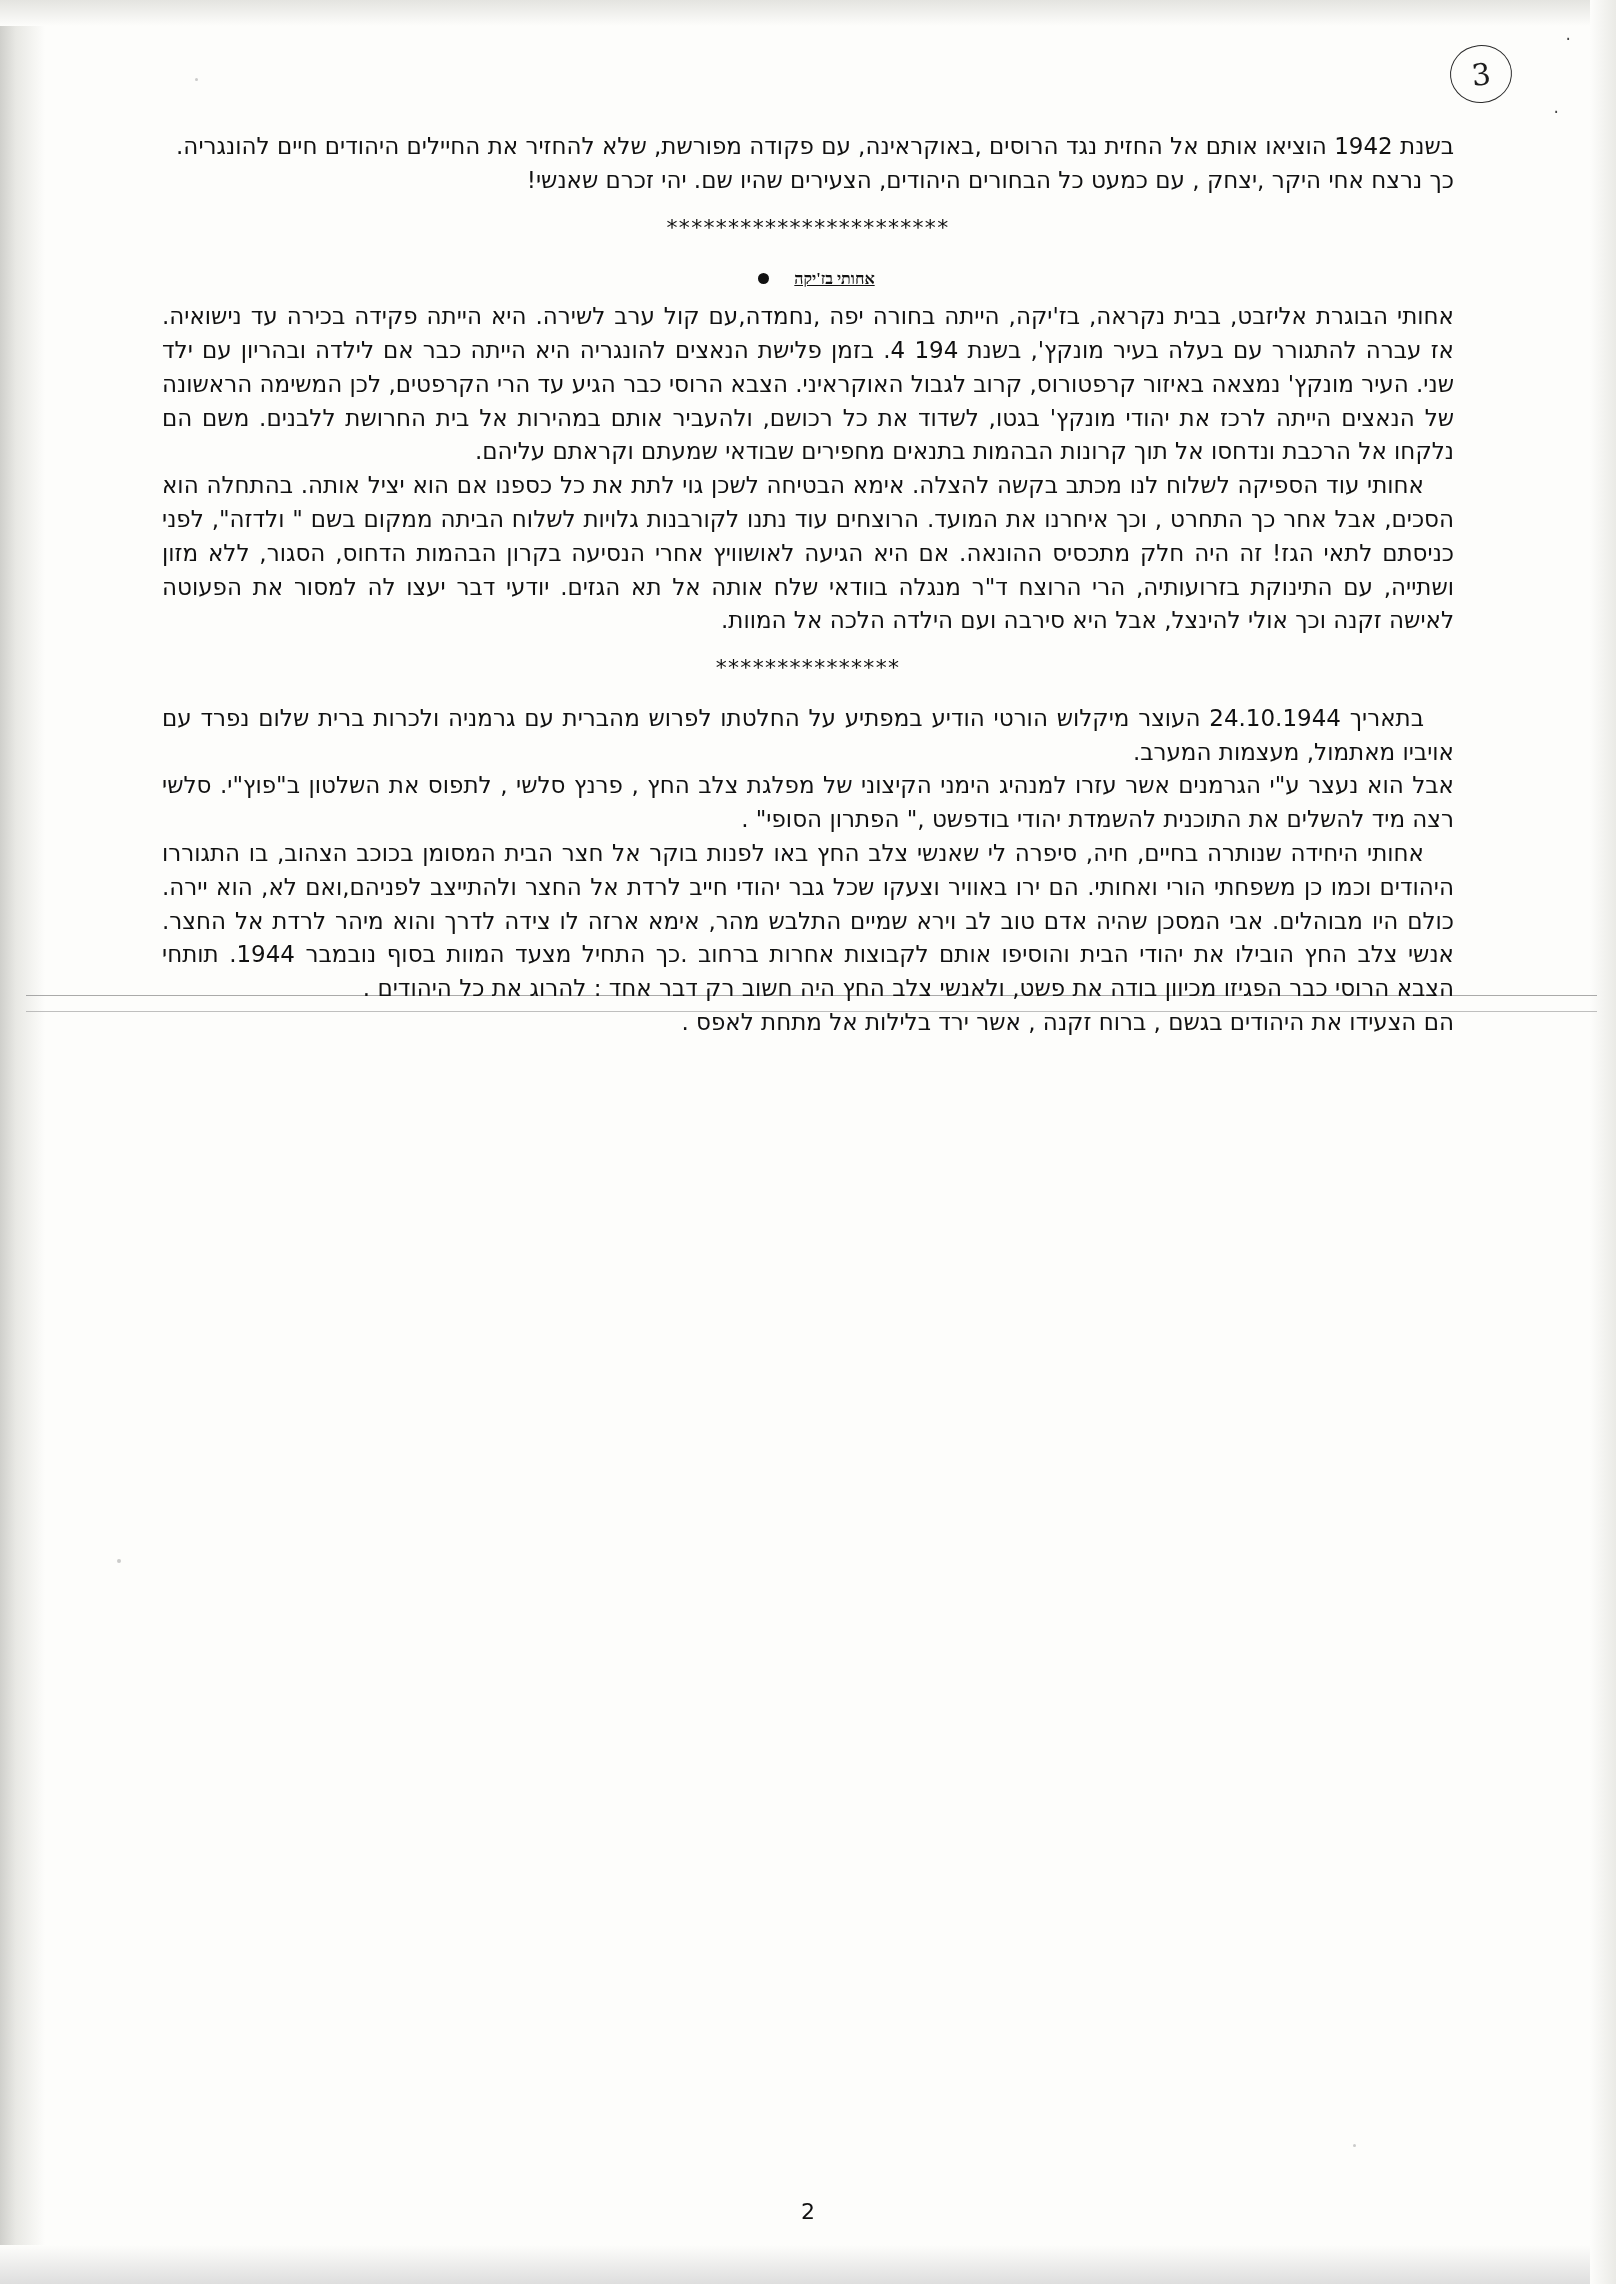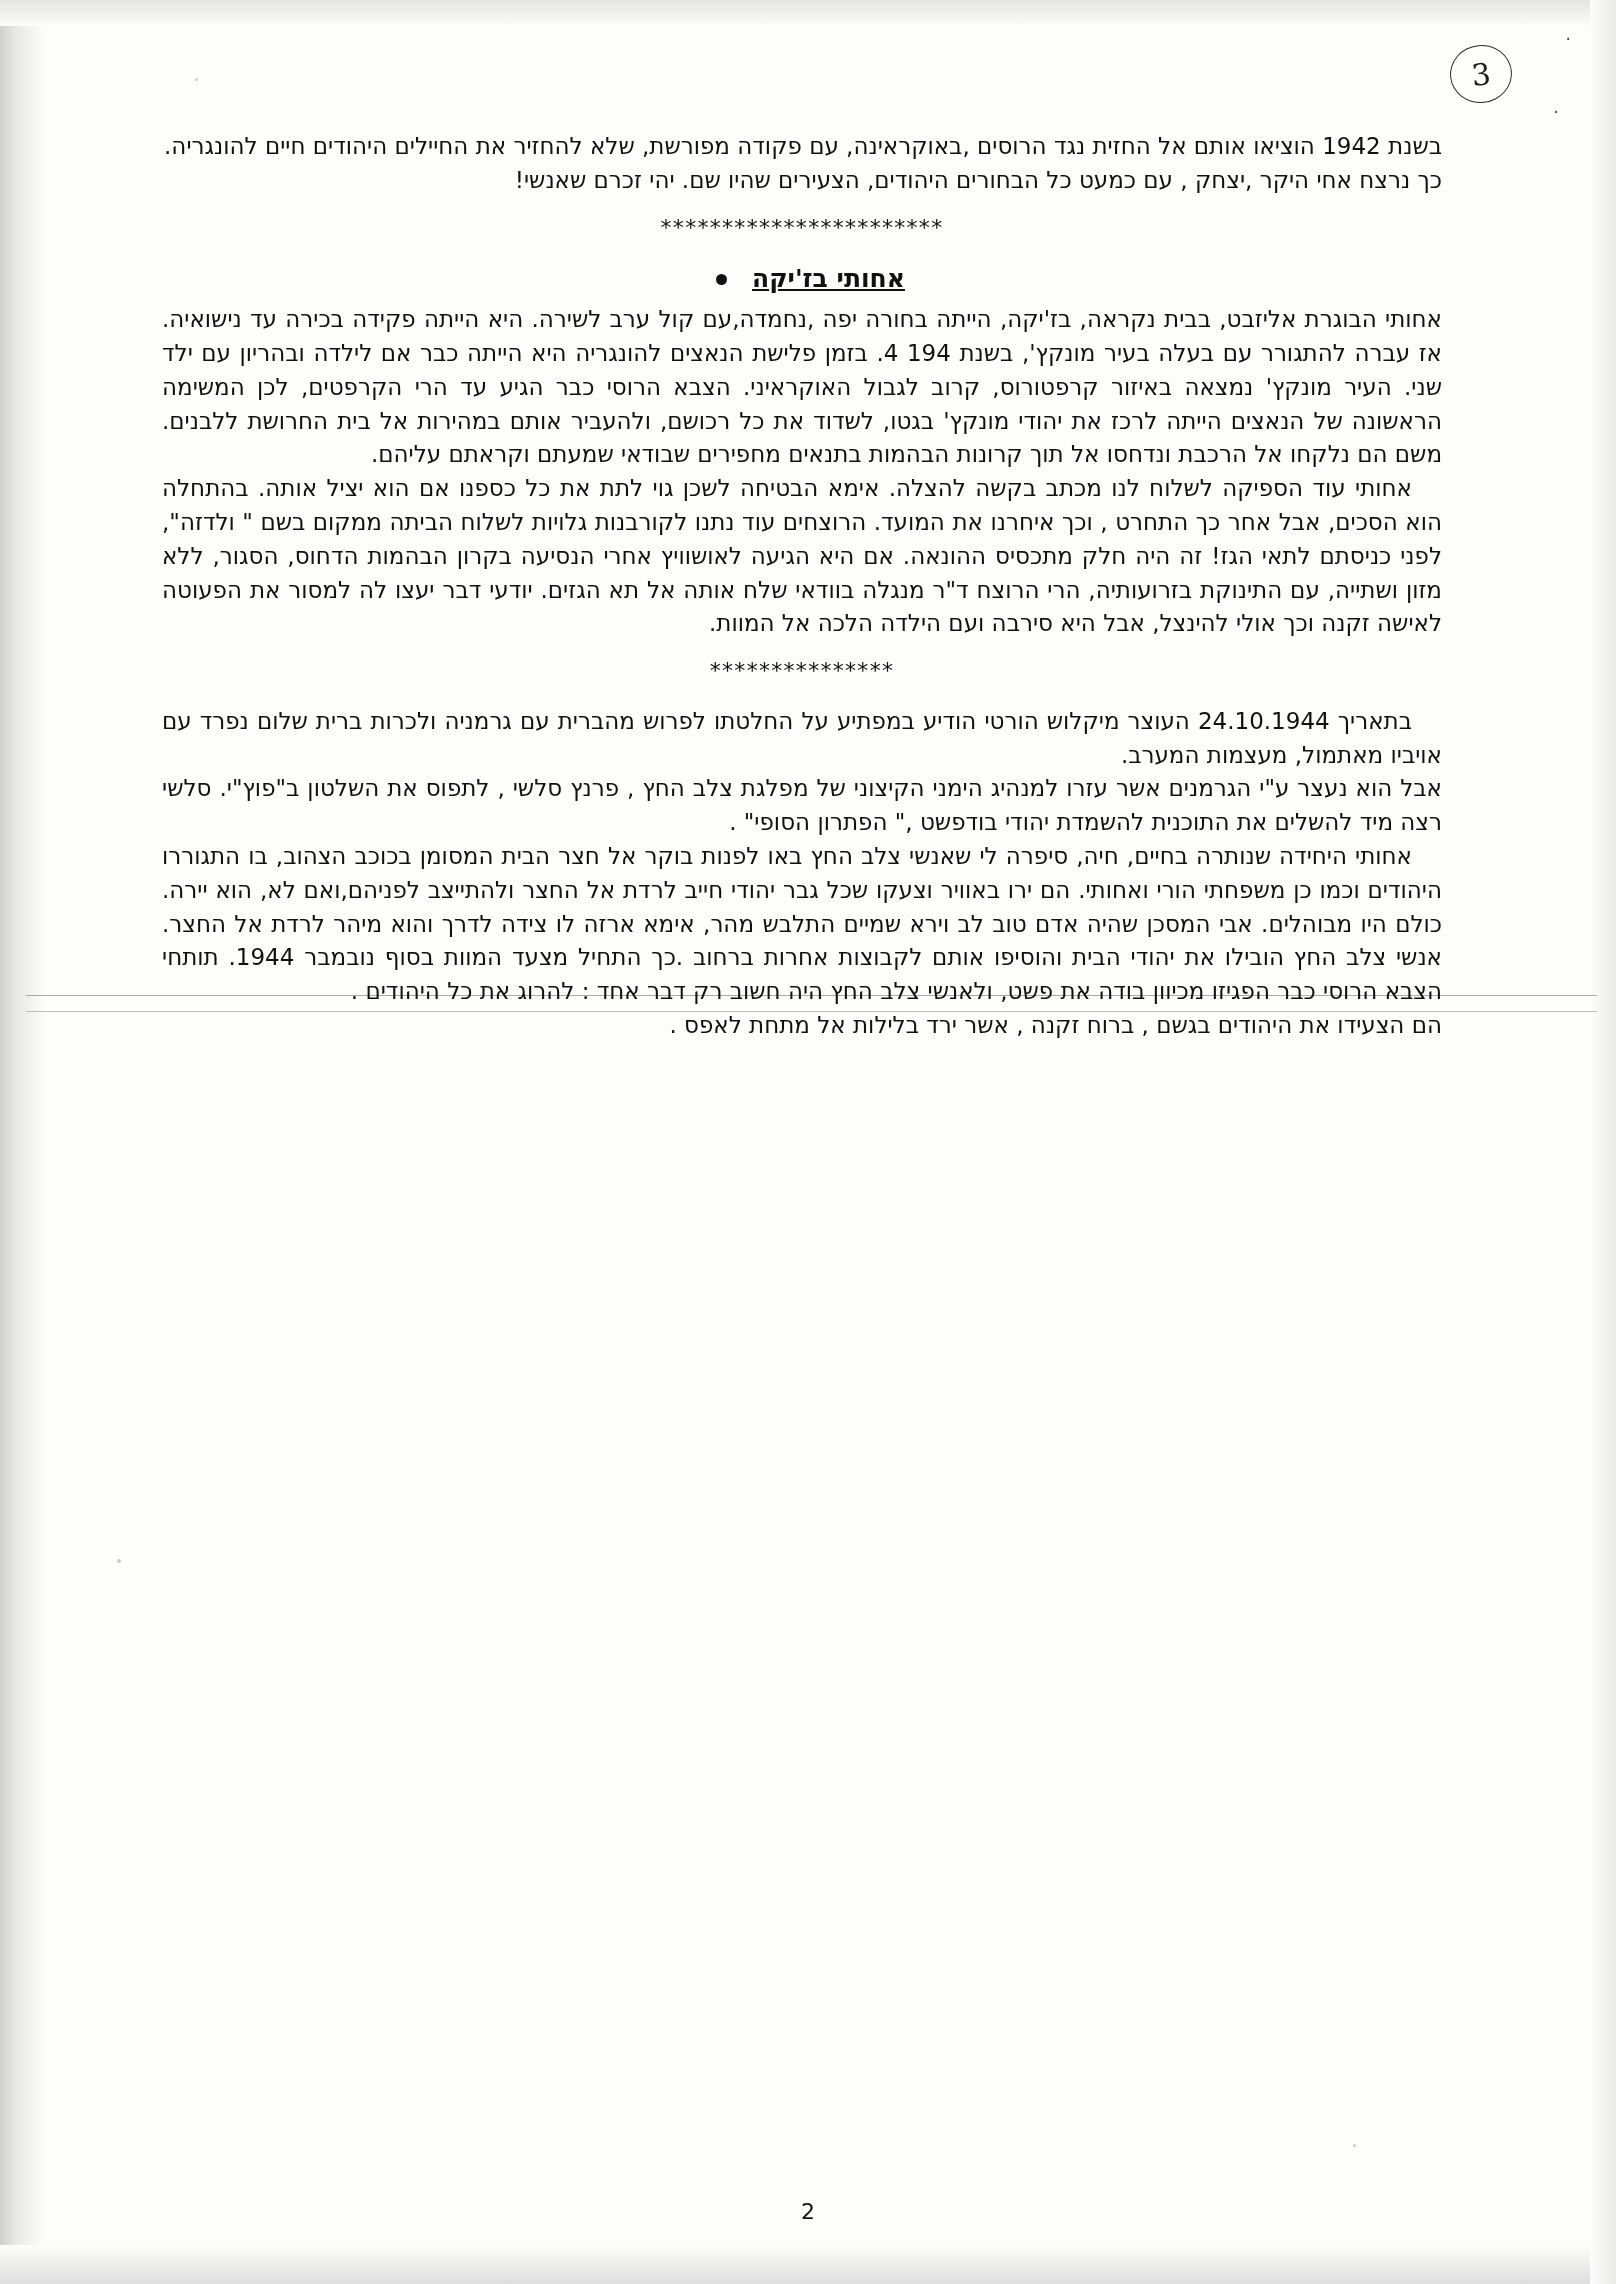--- a/index.html
+++ b/index.html
@@ -69,21 +69,21 @@
     color: #444;
     font-size: 17px;
     line-height: 1;
   }
   .corner-mark.m1 { top: 31px; right: 45px; }
   .corner-mark.m2 { top: 104px; right: 57px; }
 
   .content {
     position: absolute;
     top: 130px;
-    right: 174px;
+    right: 162px;
     left: 162px;
     direction: rtl;
     text-align: justify;
     color: #111;
     font-size: 23px;
     line-height: 1.47;
     letter-spacing: 0px;
   }
   p {
     margin: 0 0 0 0;
@@ -110,22 +110,23 @@
     height: 11px;
     background: #111;
     border-radius: 50%;
     vertical-align: middle;
     margin-left: 17px;
     margin-right: 17px;
   }
   .bullet-heading .heading-text {
     text-decoration: underline;
     font-weight: bold;
-    font-size: 25px;
+    font-size: 16px;
     vertical-align: middle;
+    font-family: Liberation Serif, serif;
   }
 
   
   .crease {
     position: absolute;
     left: 26px;
     right: 19.5px;
     height: 0;
     border-top: 1.3px solid #8d8d8d;
     opacity: 0.75;

